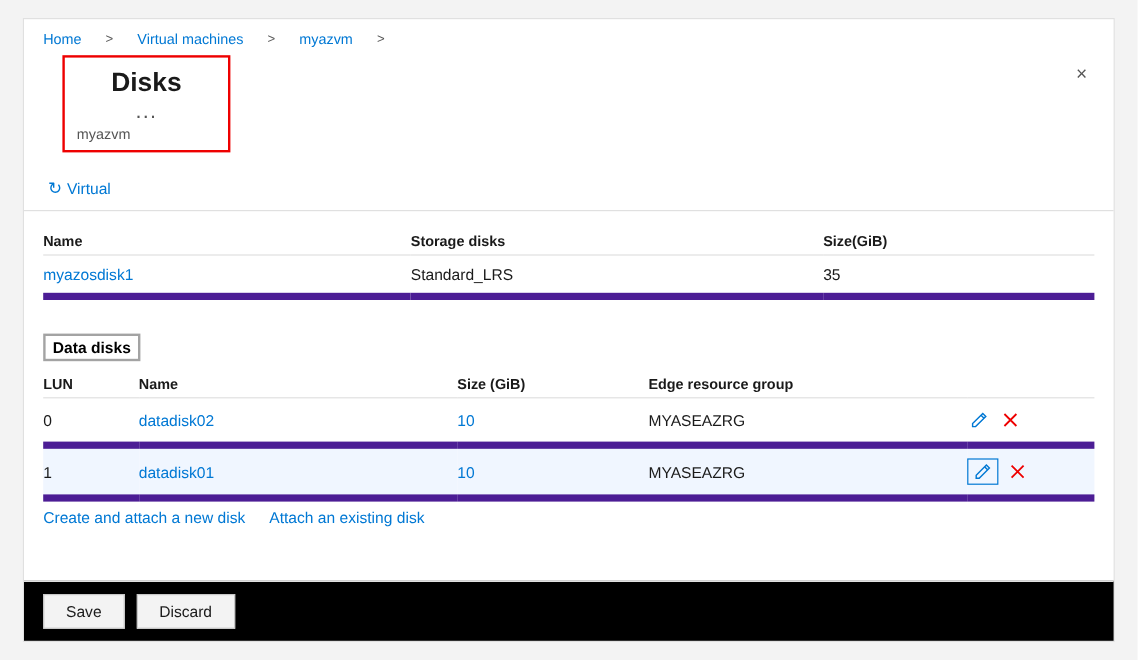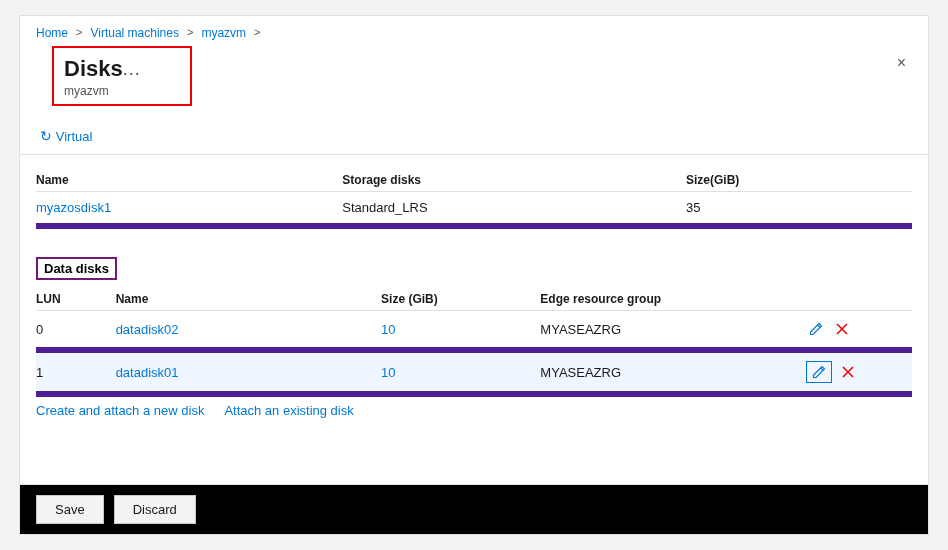--- a/index.html
+++ b/index.html
@@ -17,24 +17,25 @@
     .panel {
       background: #fff;
       width: 910px;
       min-height: 520px;
       border: 1px solid #e0e0e0;
       position: relative;
       padding-bottom: 60px;
     }
     .breadcrumb {
       display: flex;
+      align-items: center;
       padding: 10px 16px 6px 16px;
       font-size: 12px;
       color: #0078d4;
-      gap: 8px;
+      gap: 20px;
     }
     .breadcrumb span.sep {
       color: #555;
       font-size: 11px;
     }
     .breadcrumb a {
       color: #0078d4;
       text-decoration: none;
       cursor: pointer;
     }
@@ -42,20 +43,21 @@
       border: 2px solid #e00;
       margin: 0 16px 8px 16px;
       padding: 8px 10px 6px 10px;
       display: inline-block;
       min-width: 140px;
     }
     .header-title {
       display: flex;
       align-items: center;
       gap: 0;
+      flex-direction: column;
     }
     .header-title h1 {
       font-size: 22px;
       font-weight: 600;
       color: #1a1a1a;
     }
     .header-ellipsis {
       font-size: 18px;
       color: #555;
       cursor: pointer;
@@ -122,21 +124,21 @@
     td {
       padding: 8px 8px 8px 0;
       border-bottom: 6px solid #4c1d95;
       font-size: 13px;
       color: #1a1a1a;
     }
     td.link-style {
       color: #0078d4;
     }
     .data-disks-box {
-      border: 2px solid #701a75;
+      border: 2px solid #a3a3a3;
       display: inline-block;
       padding: 2px 6px;
       margin-bottom: 8px;
     }
     .data-disks-title {
       font-weight: 700;
       font-size: 13px;
     }
     .action-icons {
       display: flex;

